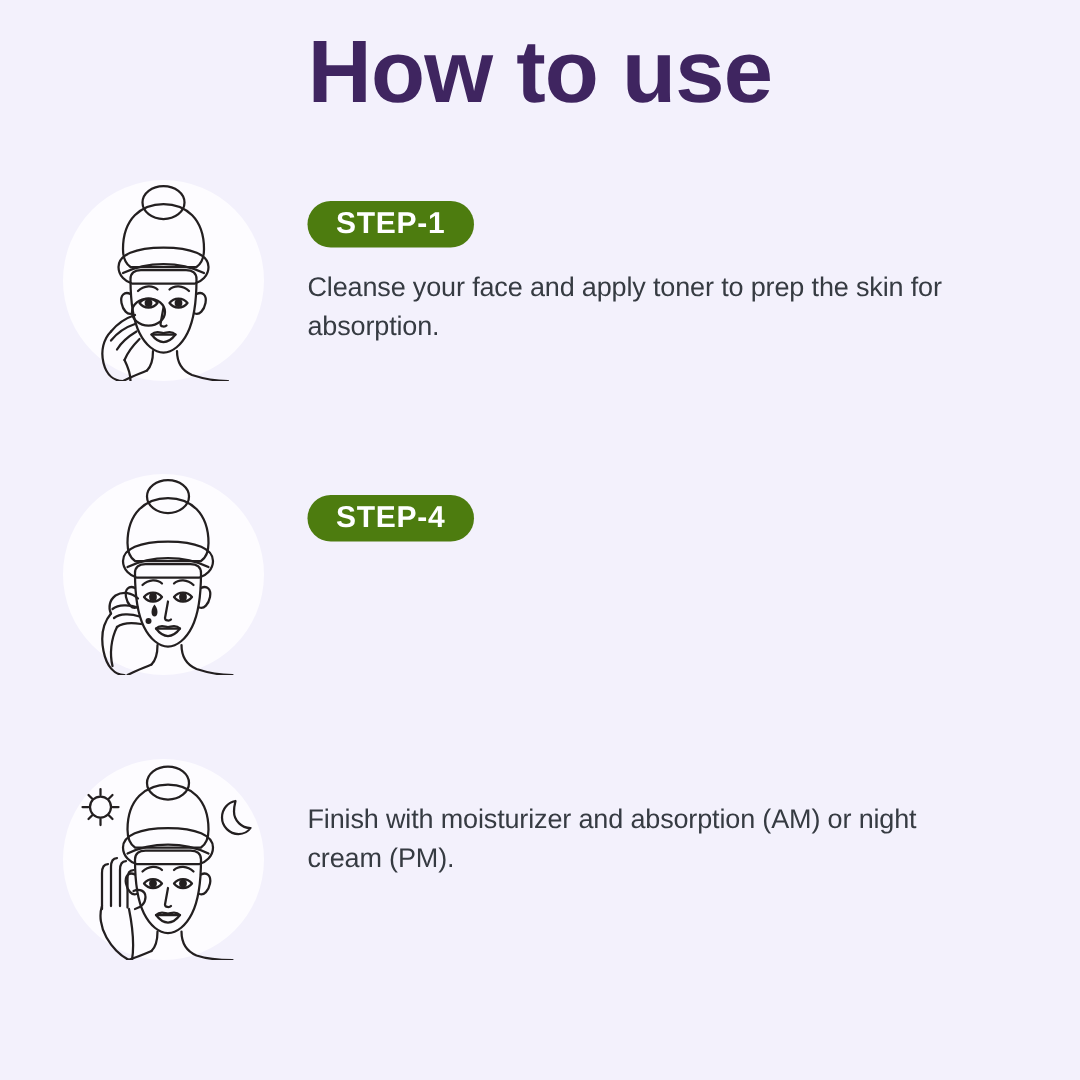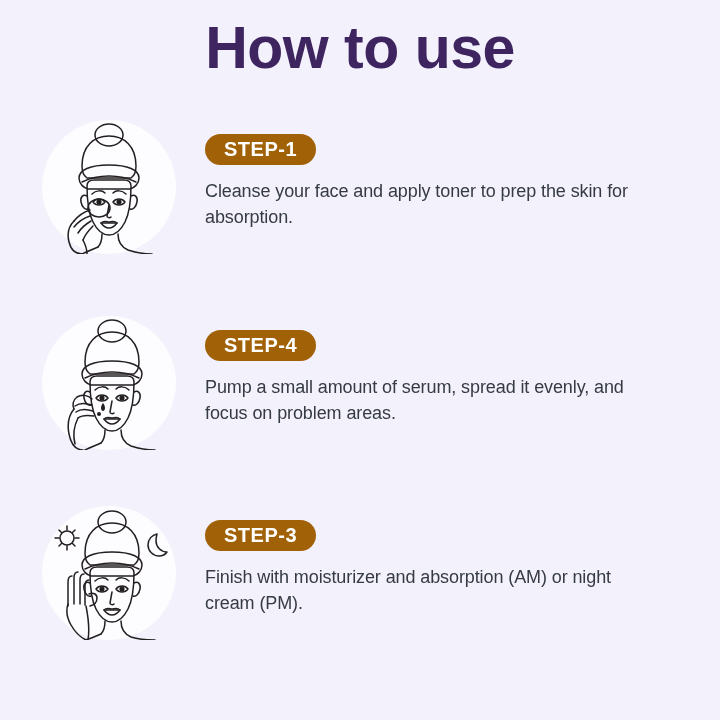--- a/index.html
+++ b/index.html
@@ -68,21 +68,21 @@
     height: 134px;
   }
   .step-content {
     position: absolute;
     left: 205px;
     top: 22px;
     width: 470px;
   }
   .badge {
     display: inline-block;
-    background: #a16207;
+    background: #4d7c0f;
     color: #ffffff;
     font-size: 20px;
     font-weight: bold;
     letter-spacing: 0.5px;
     padding: 5px 19px 6px 19px;
     border-radius: 18px;
     line-height: 1;
   }
   .step-text {
     margin-top: 14px;
@@ -190,21 +190,20 @@
             <path d="M50 89 C44 87 37 87 33 90"></path>
             <path d="M51 95 C45 93 38 93 34 96"></path>
             <path d="M52 100 C46 99 40 99 36 102"></path>
             <path d="M32 93 C27 99 25 108 27 118 C29 128 34 134 41 134"></path>
             <path d="M36 102 C32 110 31 120 33 128"></path>
           </g>
         </svg>
       </div>
       <div class="step-content">
         <span class="badge">STEP-4</span>
-        <div class="step-text">Pump a small amount of serum, spread it evenly, and focus on problem areas.</div>
       </div>
     </div>
 
     <div class="step-row abs row-3">
       <div class="illus-wrap">
         <div class="illus-circle"></div>
         <svg class="illus-svg" viewBox="0 0 134 134">
           <g fill="none" stroke="#231f20" stroke-width="1.5" stroke-linecap="round" stroke-linejoin="round">
             <ellipse cx="70" cy="16" rx="14" ry="11"></ellipse>
             <path d="M43 47 C43 27 55 17 70 17 C85 17 97 27 97 47 C97 53 95 57 92 59 L48 59 C45 57 43 53 43 47 Z"></path>
@@ -246,19 +245,18 @@
               <path d="M19.5 37.5 L17 40"></path>
             </g>
 
             <g>
               <path d="M115 28 C110 29 106 33 106 39 C106 45 111 50 117 50 C120 50 123 49 125 46 C119 46 114 41 114 35 C114 33 114.5 30 115 28 Z"></path>
             </g>
           </g>
         </svg>
       </div>
       <div class="step-content">
-        <span class="badge">STEP-3</span>
         <div class="step-text">Finish with moisturizer and absorption (AM) or night cream (PM).</div>
       </div>
     </div>
 
   </div>
 </div>
 
 </body></html>

